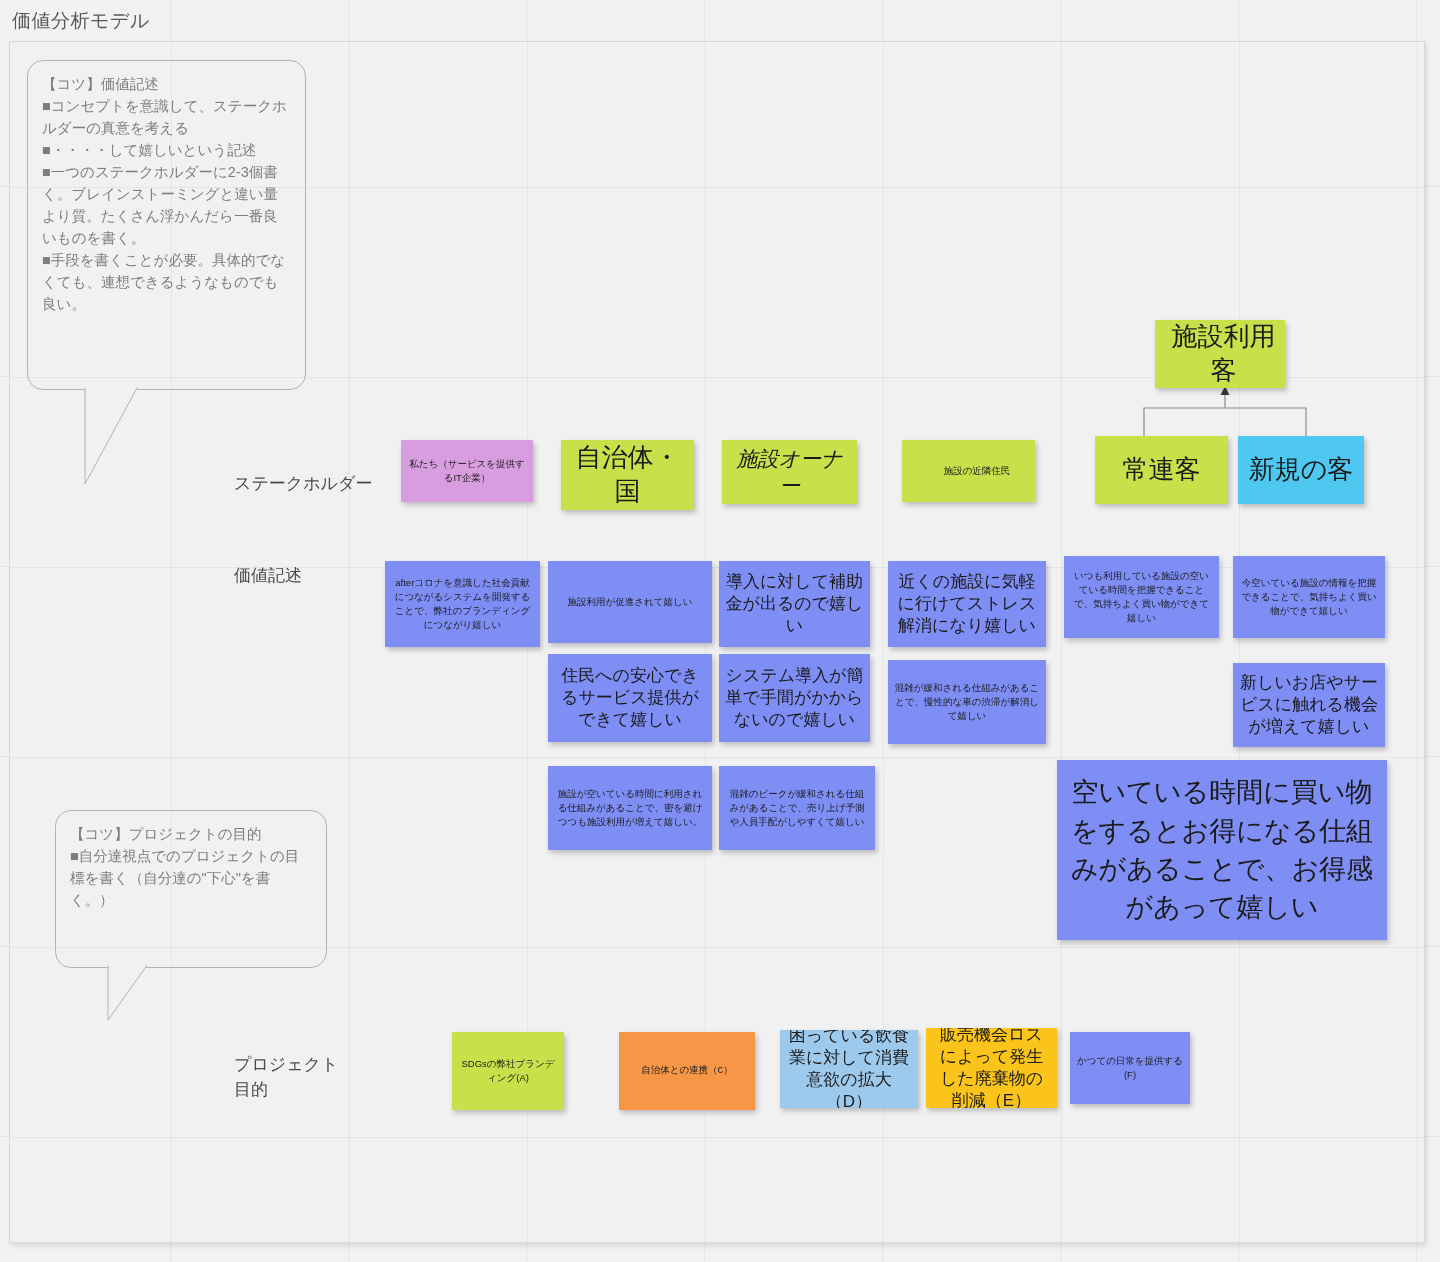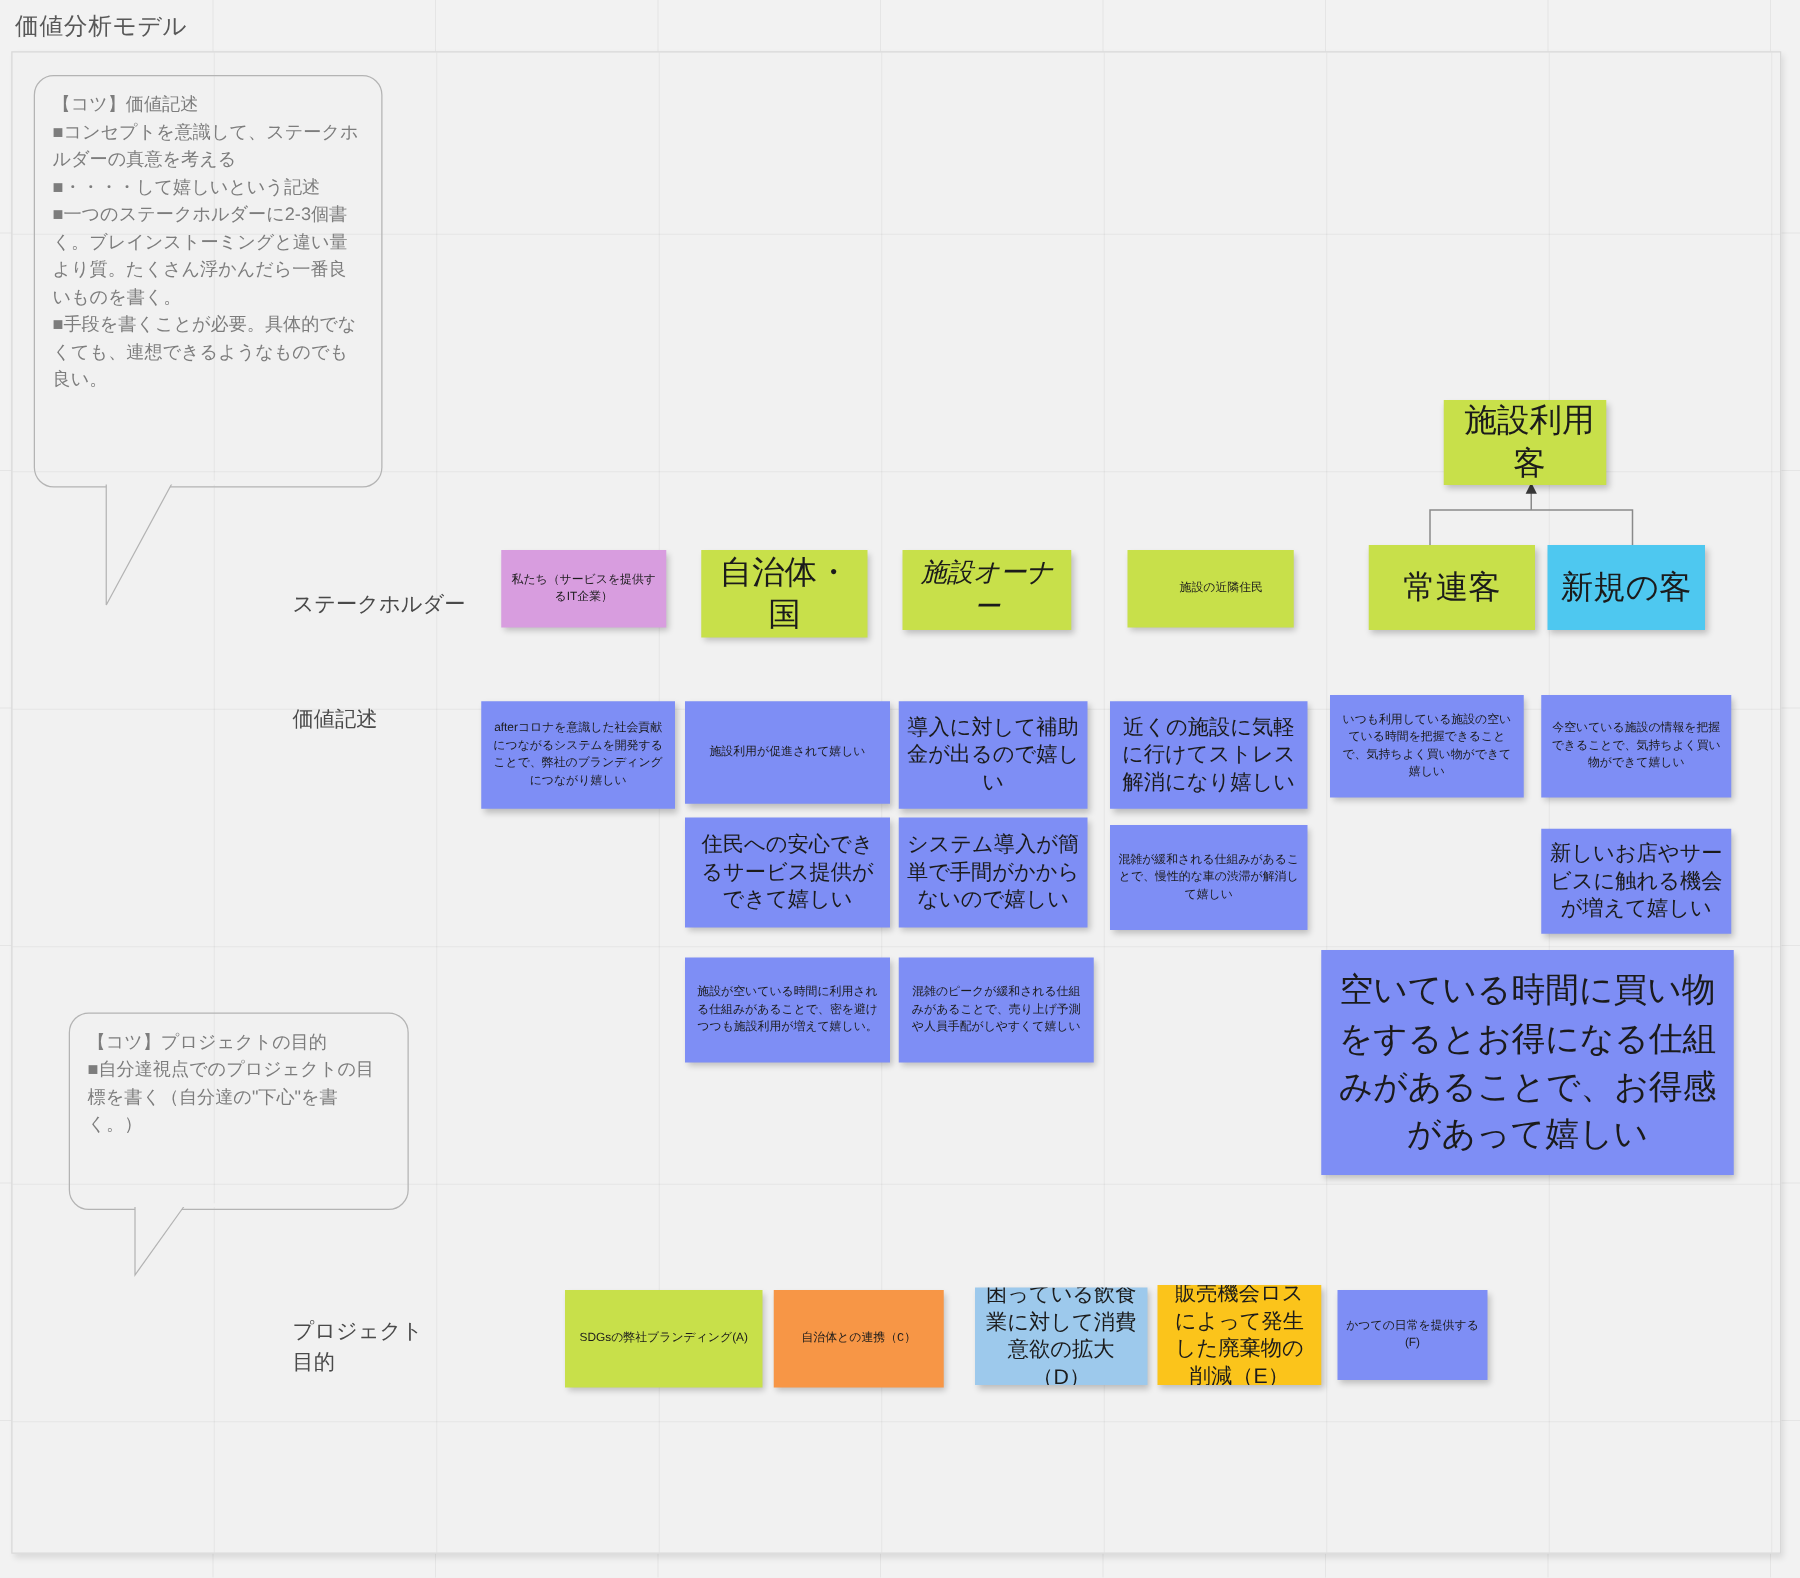--- a/index.html
+++ b/index.html
@@ -187,21 +187,21 @@
   <div class="note sm" style="left:888px; top:660px; width:158px; height:84px; background:#7e8ef5;">混雑が緩和される仕組みがあることで、慢性的な車の渋滞が解消して嬉しい</div>
 
   <div class="note sm" style="left:1064px; top:556px; width:155px; height:82px; background:#7e8ef5;">いつも利用している施設の空いている時間を把握できることで、気持ちよく買い物ができて嬉しい</div>
 
   <div class="note sm" style="left:1233px; top:556px; width:152px; height:82px; background:#7e8ef5;">今空いている施設の情報を把握できることで、気持ちよく買い物ができて嬉しい</div>
 
   <div class="note md" style="left:1233px; top:663px; width:152px; height:84px; background:#7e8ef5;">新しいお店やサービスに触れる機会が増えて嬉しい</div>
 
   <div class="note xxl" style="left:1057px; top:760px; width:330px; height:180px; background:#7e8ef5;">空いている時間に買い物をするとお得になる仕組みがあることで、お得感があって嬉しい</div>
 
-  <div class="note sm" style="left:452px; top:1032px; width:158px; height:78px; background:#c8e04a;">SDGsの弊社ブランディング(A)</div>
+  <div class="note sm" style="left:452px; top:1032px; width:112px; height:78px; background:#c8e04a;">SDGsの弊社ブランディング(A)</div>
 
   <div class="note sm" style="left:619px; top:1032px; width:136px; height:78px; background:#f79646;font-family:Liberation Mono, monospace;">自治体との連携（C）</div>
 
   <div class="note md" style="left:780px; top:1030px; width:138px; height:78px; background:#9dc9ec;">困っている飲食業に対して消費意欲の拡大（D）</div>
 
   <div class="note md" style="left:926px; top:1028px; width:131px; height:80px; background:#fbc41b;">販売機会ロスによって発生した廃棄物の削減（E）</div>
 
   <div class="note sm" style="left:1070px; top:1032px; width:120px; height:72px; background:#7e8ef5;">かつての日常を提供する(F)</div>
 
 </div>

